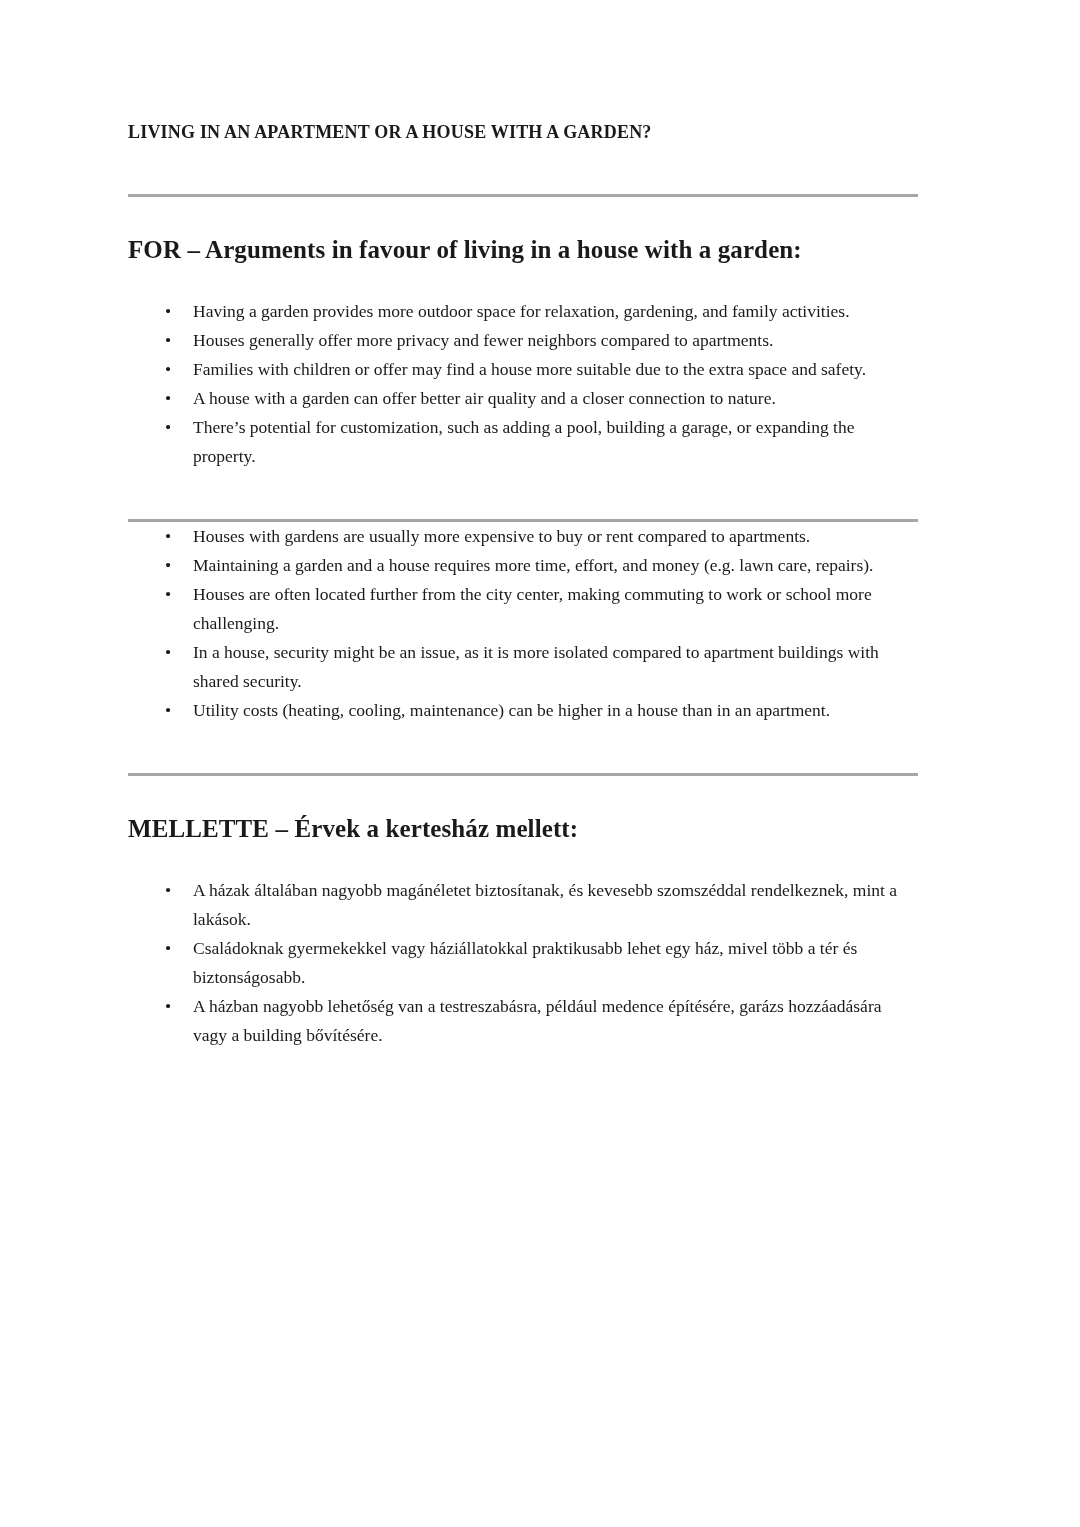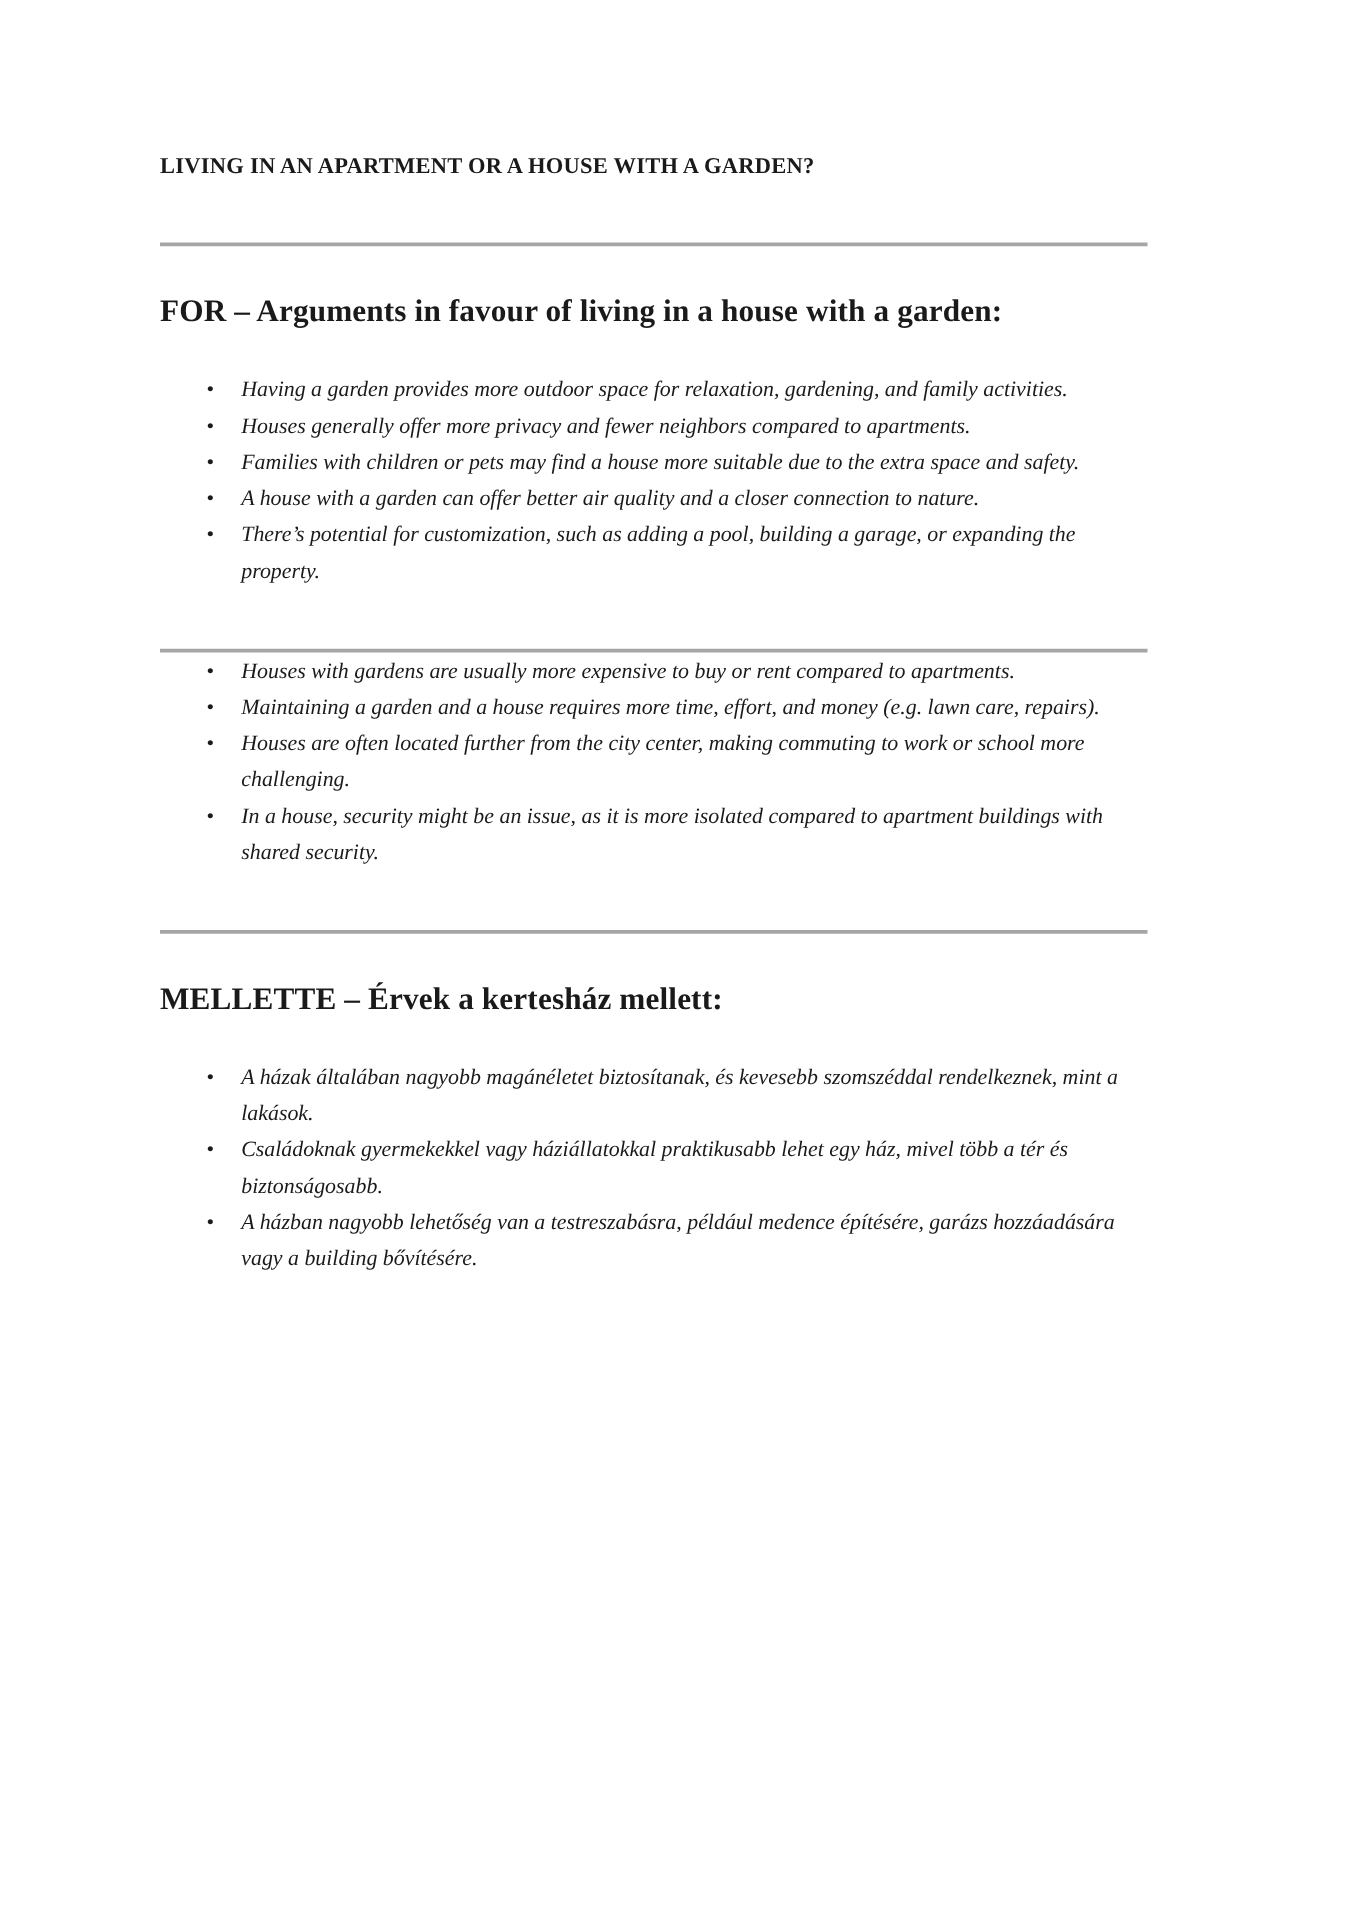--- a/index.html
+++ b/index.html
@@ -48,21 +48,20 @@
     list-style: none;
     margin: 0;
     padding: 0;
     font-size: 17.5px;
     line-height: 29px;
   }
   ul.bullets li {
     position: relative;
     padding-left: 65px;
     margin: 0;
-    font-style: italic;
   }
   ul.bullets li::before {
     content: "\2022";
     position: absolute;
     left: 37px;
     top: 0;
     font-size: 17.5px;
     color: #1a1a1a;
   }
 </style>
@@ -74,32 +73,33 @@
   <h1 class="doc-title">
     <span class="title-line">LIVING IN AN APARTMENT OR A HOUSE WITH A GARDEN?</span>
   </h1>
 
   <hr class="divider">
 
   <h2 class="section-heading">FOR – Arguments in favour of living in a house with a garden:</h2>
   <ul class="bullets">
     <li>Having a garden provides more outdoor space for relaxation, gardening, and family activities.</li>
     <li>Houses generally offer more privacy and fewer neighbors compared to apartments.</li>
-    <li>Families with children or pets may find a house more suitable due to the extra space and safety.</li>
+    <li>Families with children or offer may find a house more suitable due to the extra space and safety.</li>
     <li>A house with a garden can offer better air quality and a closer connection to nature.</li>
     <li>There’s potential for customization, such as adding a pool, building a garage, or expanding the property.</li>
   </ul>
 
   <hr class="divider">
 
   <ul class="bullets">
     <li>Houses with gardens are usually more expensive to buy or rent compared to apartments.</li>
     <li>Maintaining a garden and a house requires more time, effort, and money (e.g. lawn care, repairs).</li>
     <li>Houses are often located further from the city center, making commuting to work or school more challenging.</li>
     <li>In a house, security might be an issue, as it is more isolated compared to apartment buildings with shared security.</li>
+    <li>Utility costs (heating, cooling, maintenance) can be higher in a house than in an apartment.</li>
   </ul>
 
   <hr class="divider">
 
   <h2 class="section-heading">MELLETTE – Érvek a kertesház mellett:</h2>
   <ul class="bullets">
     <li>A házak általában nagyobb magánéletet biztosítanak, és kevesebb szomszéddal rendelkeznek, mint a lakások.</li>
     <li>Családoknak gyermekekkel vagy háziállatokkal praktikusabb lehet egy ház, mivel több a tér és biztonságosabb.</li>
     <li>A házban nagyobb lehetőség van a testreszabásra, például medence építésére, garázs hozzáadására vagy a building bővítésére.</li>
   </ul>

